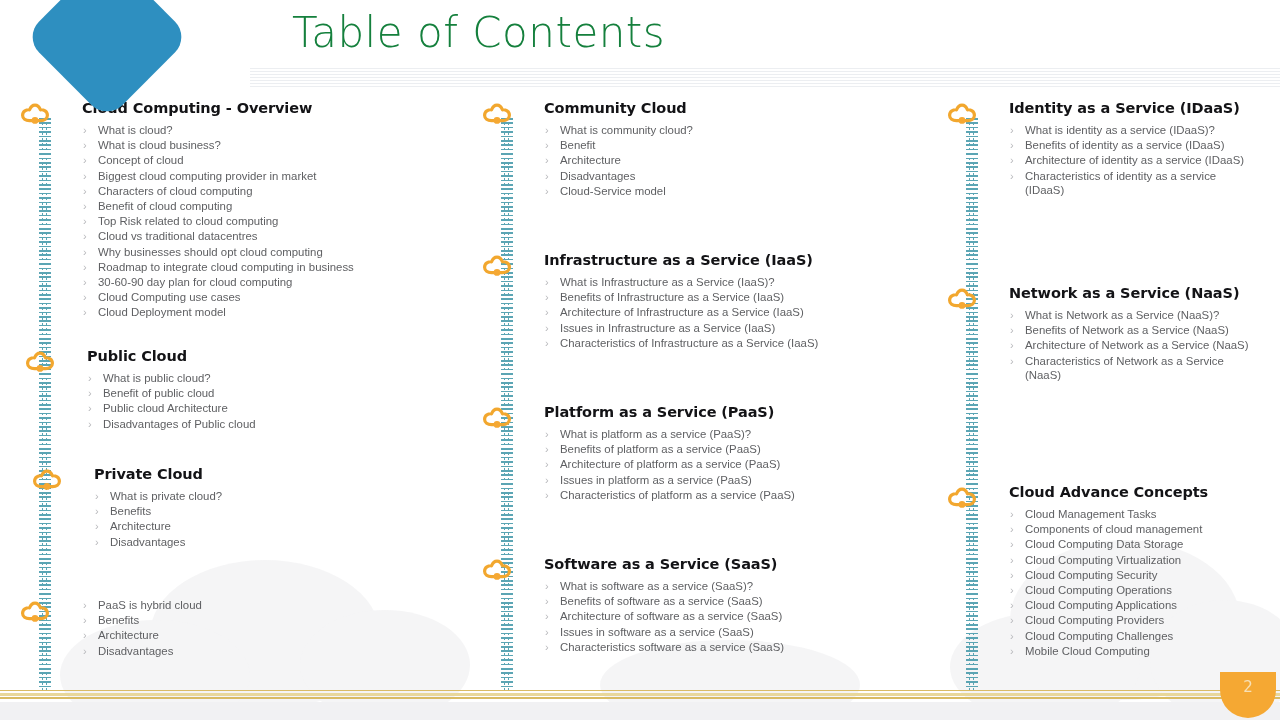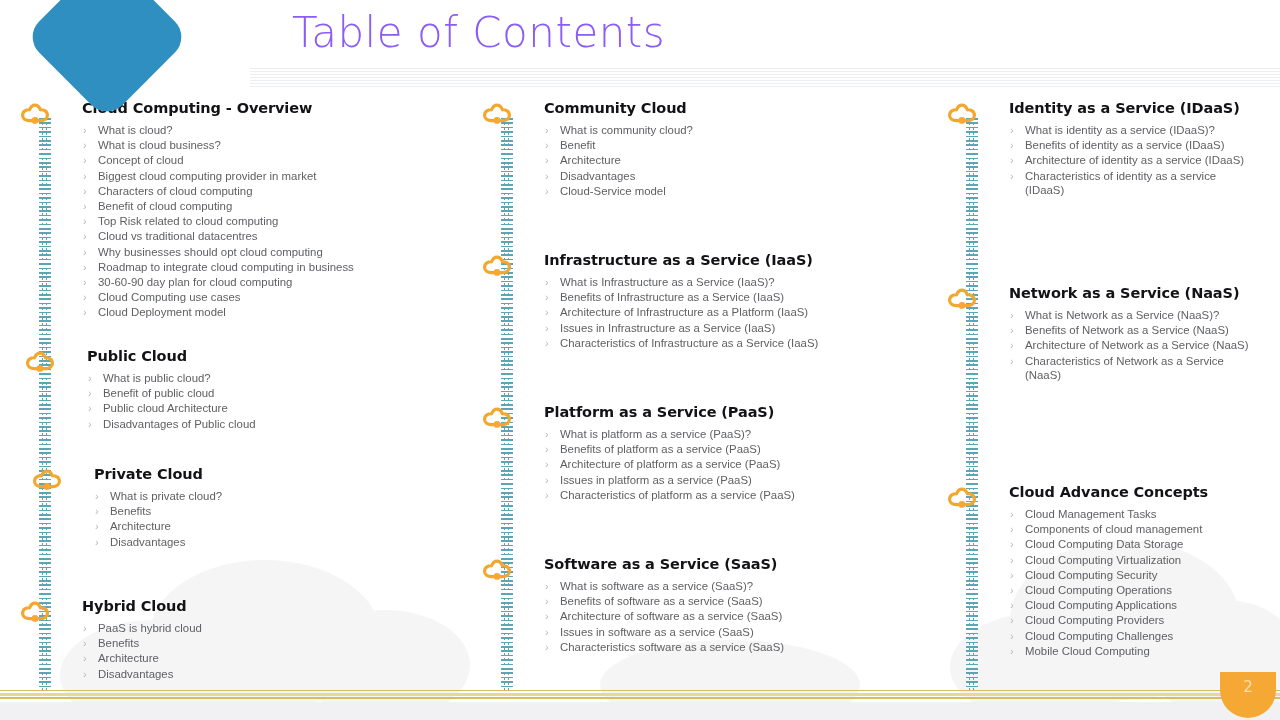--- a/index.html
+++ b/index.html
@@ -32,21 +32,21 @@
     transform: rotate(45deg);
   }
 
   .slide-title {
     position: absolute;
     left: 292px; top: 8px;
     font-family: "DejaVu Sans", sans-serif;
     font-weight: 300;
     font-size: 42px;
     letter-spacing: .5px;
-    color: #8b5cf6;
+    color: #15803d;
     white-space: nowrap;
   }
 
   .title-stripes {
     position: absolute;
     left: 250px; top: 66px;
     width: 1030px; height: 22px;
     background: repeating-linear-gradient(
       to bottom,
       #ffffff 0px, #ffffff 2px,
@@ -247,21 +247,20 @@
           <li class="item"><span class="chev">›</span><span>Disadvantages</span></li>
         </ul>
       </div>
       <div class="section" style="top: 498px; left: 0px; width: 100%; padding-left: 52px;">
         <div class="marker">
           <svg width="34" height="28" viewBox="0 0 34 28">
             <path d="M17 3.2 C20 3.2 21.6 5.6 22.4 7.8 C25.6 7.4 29.4 9.2 29.4 13.2 C29.4 16.6 26.4 18.6 22.6 18.6 L11.4 18.6 C7.6 18.6 4.6 16.6 4.6 13.2 C4.6 9.2 8.4 7.4 11.6 7.8 C12.4 5.6 14 3.2 17 3.2 Z" fill="none" stroke="#f2a72e" stroke-width="3.2" stroke-linejoin="round"></path>
             <circle cx="17" cy="18.4" r="3.4" fill="#f5a833"></circle>
           </svg>
         </div>
-        <div class="section-title">Hybrid Cloud</div>
         <ul class="items">
           <li class="item"><span class="chev">›</span><span>PaaS is hybrid cloud</span></li>
           <li class="item"><span class="chev">›</span><span>Benefits</span></li>
           <li class="item"><span class="chev">›</span><span>Architecture</span></li>
           <li class="item"><span class="chev">›</span><span>Disadvantages</span></li>
         </ul>
       </div>
     </div>
     <div class="column col-2">
       <div class="section" style="top: 0px; left: 0px; width: 100%; padding-left: 52px;">
@@ -284,21 +283,21 @@
         <div class="marker">
           <svg width="34" height="28" viewBox="0 0 34 28">
             <path d="M17 3.2 C20 3.2 21.6 5.6 22.4 7.8 C25.6 7.4 29.4 9.2 29.4 13.2 C29.4 16.6 26.4 18.6 22.6 18.6 L11.4 18.6 C7.6 18.6 4.6 16.6 4.6 13.2 C4.6 9.2 8.4 7.4 11.6 7.8 C12.4 5.6 14 3.2 17 3.2 Z" fill="none" stroke="#f2a72e" stroke-width="3.2" stroke-linejoin="round"></path>
             <circle cx="17" cy="18.4" r="3.4" fill="#f5a833"></circle>
           </svg>
         </div>
         <div class="section-title">Infrastructure as a Service (IaaS)</div>
         <ul class="items">
           <li class="item"><span class="chev">›</span><span>What is Infrastructure as a Service (IaaS)?</span></li>
           <li class="item"><span class="chev">›</span><span>Benefits of Infrastructure as a Service (IaaS)</span></li>
-          <li class="item"><span class="chev">›</span><span>Architecture of Infrastructure as a Platform (IaaS)</span></li>
+          <li class="item"><span class="chev">›</span><span>Architecture of Infrastructure as a Service (IaaS)</span></li>
           <li class="item"><span class="chev">›</span><span>Issues in Infrastructure as a Service (IaaS)</span></li>
           <li class="item"><span class="chev">›</span><span>Characteristics of Infrastructure as a Service (IaaS)</span></li>
         </ul>
       </div>
       <div class="section" style="top: 304px; left: 0px; width: 100%; padding-left: 52px;">
         <div class="marker">
           <svg width="34" height="28" viewBox="0 0 34 28">
             <path d="M17 3.2 C20 3.2 21.6 5.6 22.4 7.8 C25.6 7.4 29.4 9.2 29.4 13.2 C29.4 16.6 26.4 18.6 22.6 18.6 L11.4 18.6 C7.6 18.6 4.6 16.6 4.6 13.2 C4.6 9.2 8.4 7.4 11.6 7.8 C12.4 5.6 14 3.2 17 3.2 Z" fill="none" stroke="#f2a72e" stroke-width="3.2" stroke-linejoin="round"></path>
             <circle cx="17" cy="18.4" r="3.4" fill="#f5a833"></circle>
           </svg>

